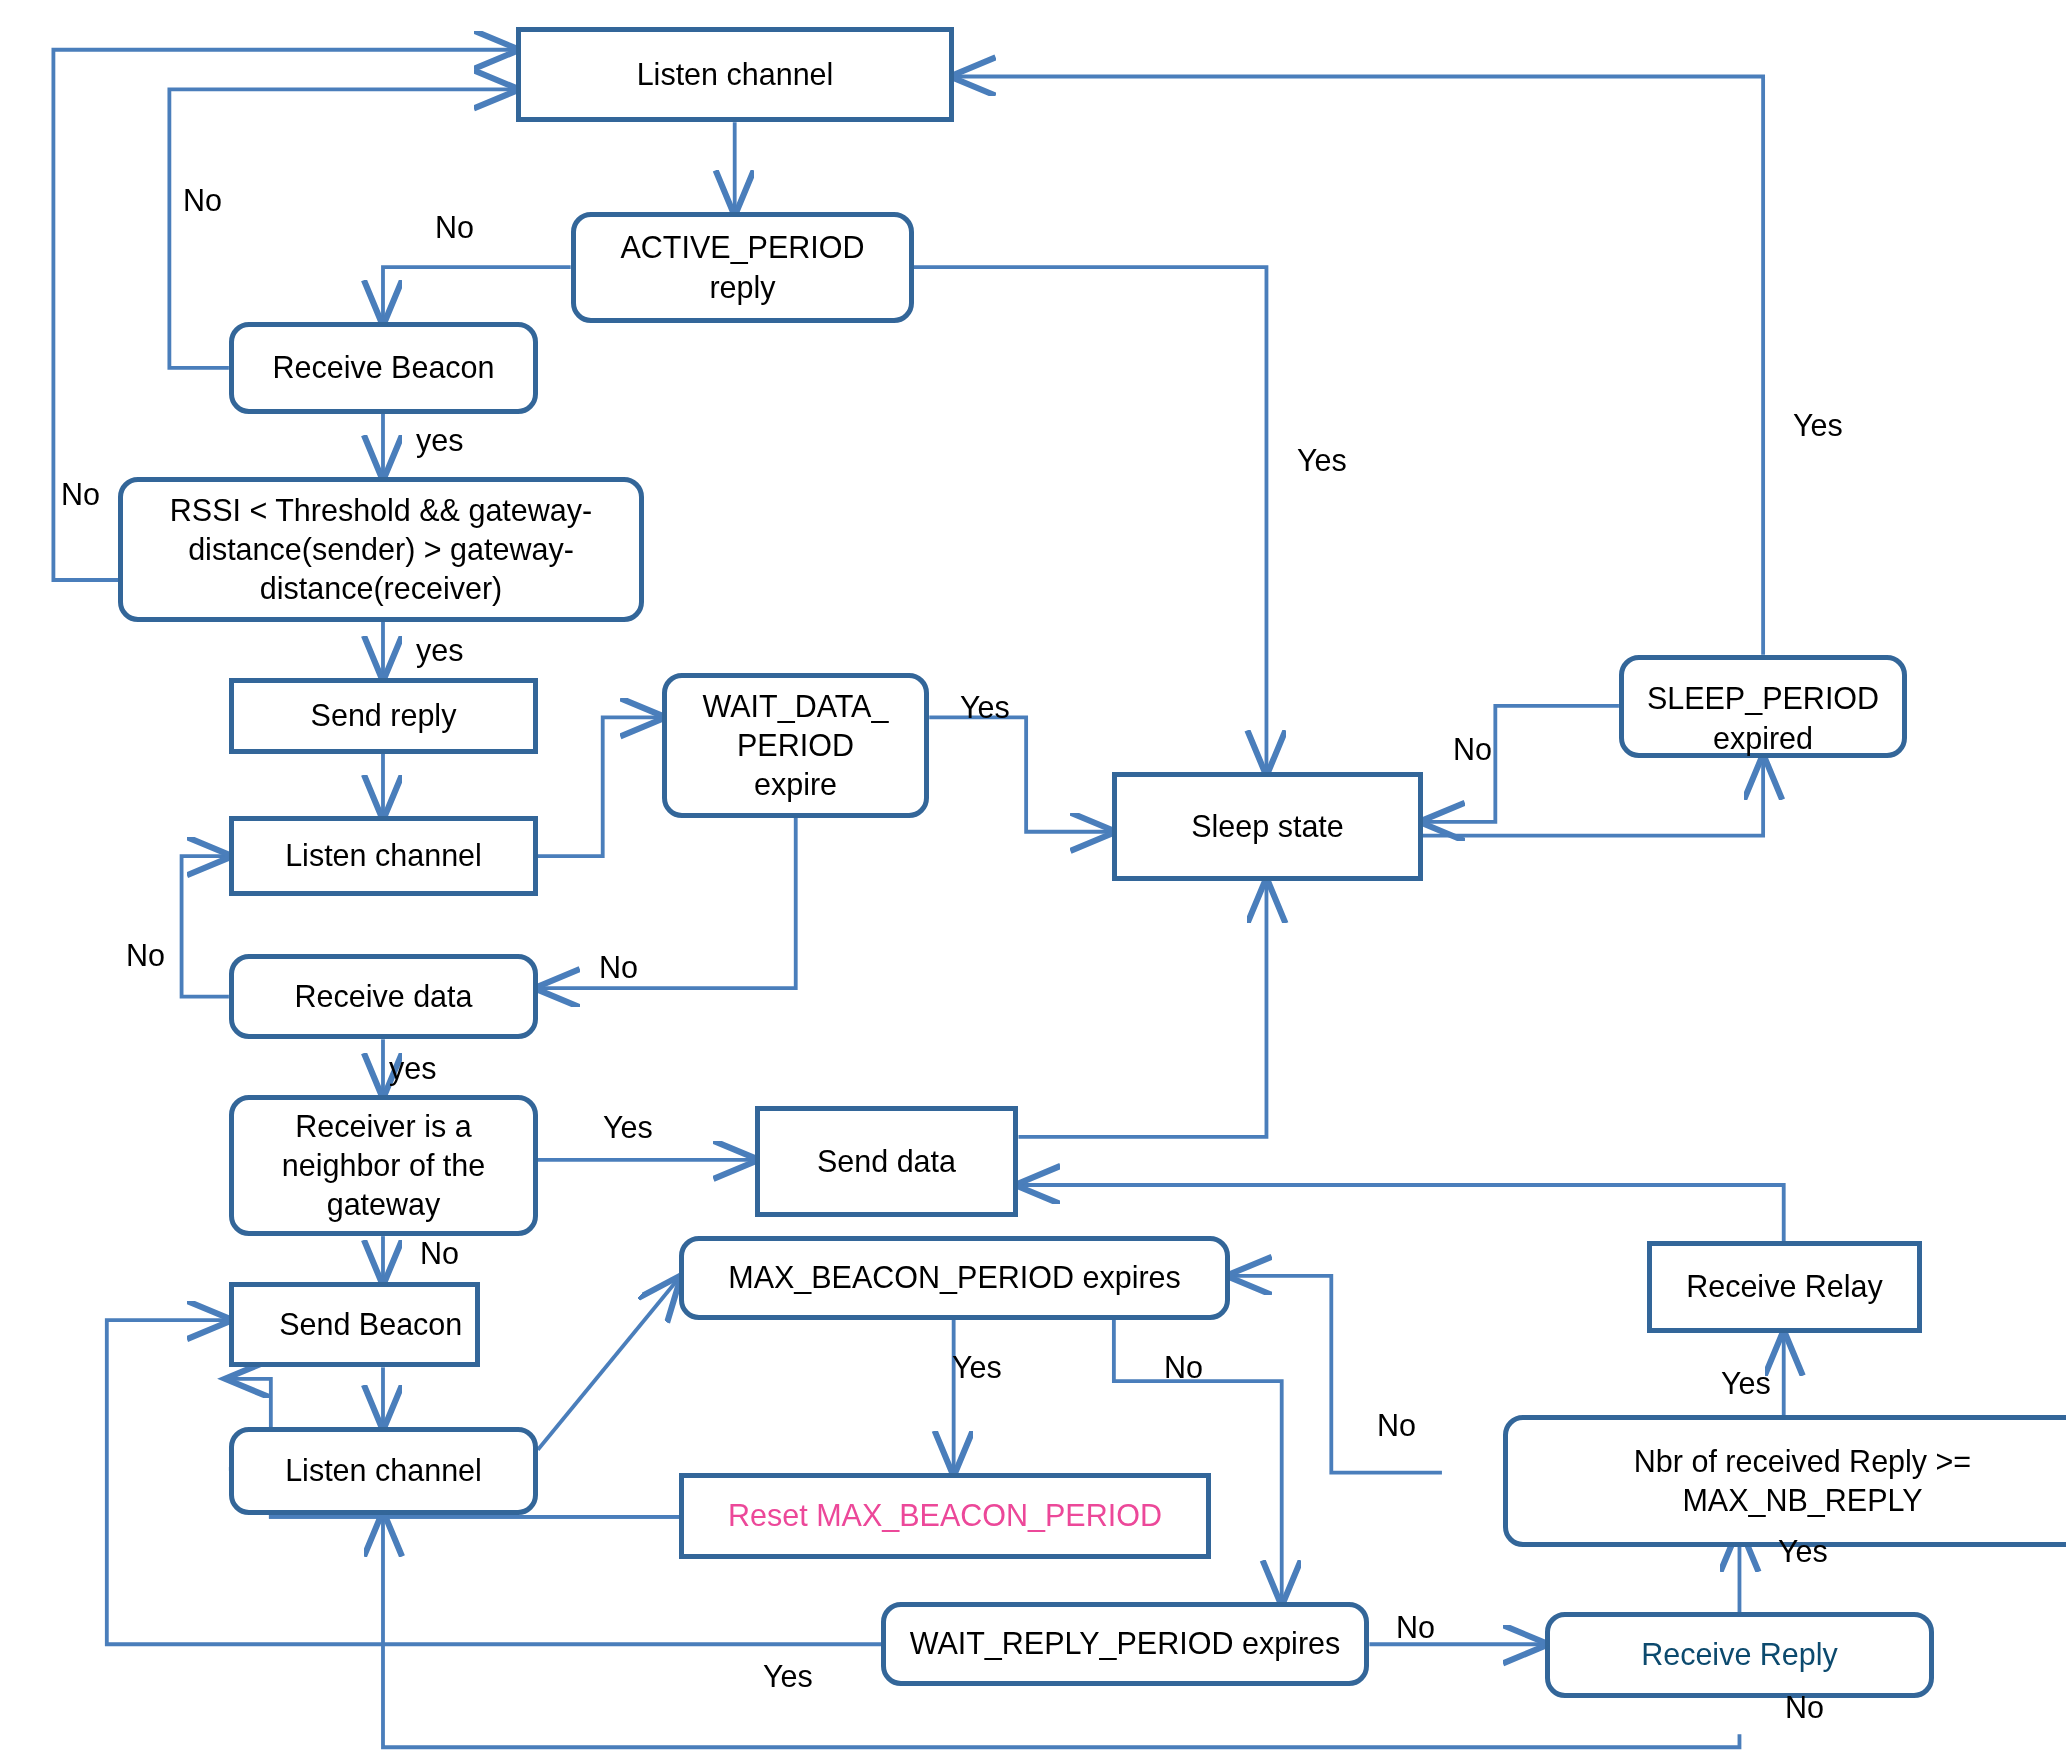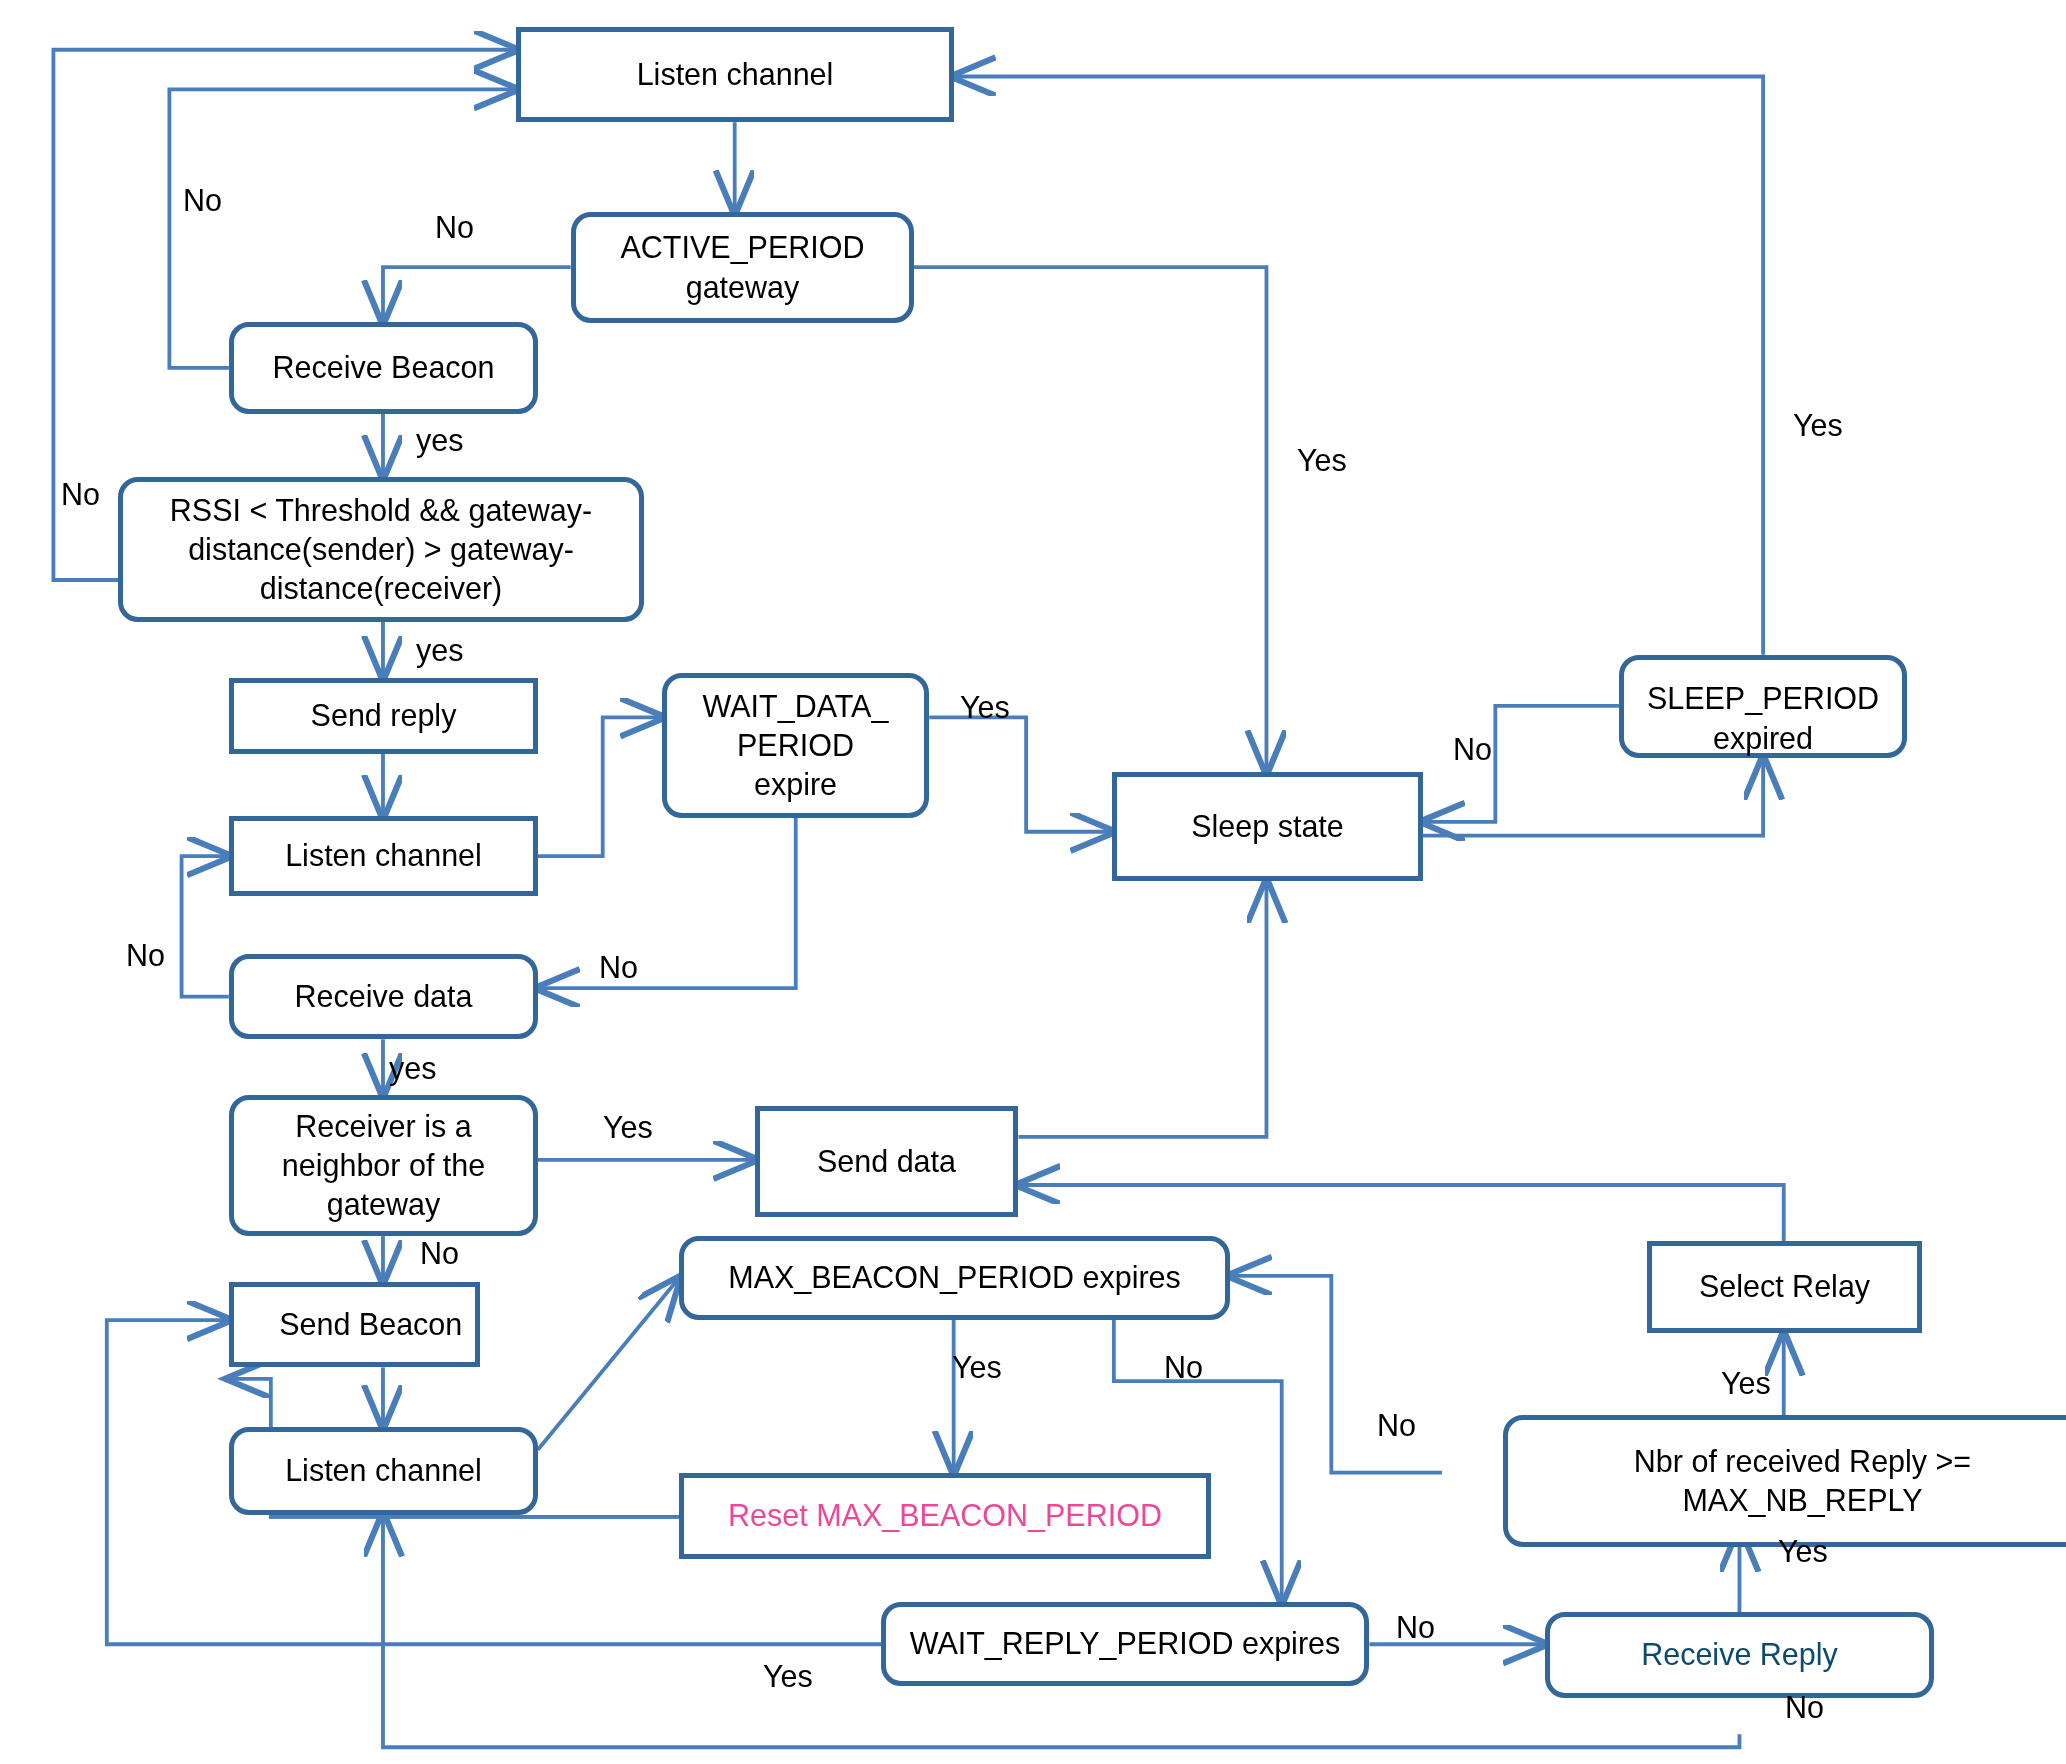--- a/index.html
+++ b/index.html
@@ -124,21 +124,21 @@
 
     </g>
   </svg>
 
   <div id="nodes-layer">
       <div class="node sharp" style="left: 516px; top: 27px; width: 438px; height: 95px; border-color: rgb(51, 102, 153); background: rgb(255, 255, 255); color: rgb(0, 0, 0);">
         <span style="white-space: pre-line;">Listen channel</span>
       </div>
       <div class="node rounded" style="left: 571px; top: 212px; width: 343px; height: 111px; border-color: rgb(51, 102, 153); background: rgb(255, 255, 255); color: rgb(0, 0, 0);">
         <span style="white-space: pre-line;">ACTIVE_PERIOD
-gateway</span>
+reply</span>
       </div>
       <div class="node rounded" style="left: 229px; top: 322px; width: 309px; height: 92px; border-color: rgb(51, 102, 153); background: rgb(255, 255, 255); color: rgb(0, 0, 0); text-align: center;">
         <span style="white-space: pre-line;">Receive Beacon</span>
       </div>
       <div class="node rounded" style="left: 118px; top: 477px; width: 526px; height: 145px; border-color: rgb(51, 102, 153); background: rgb(255, 255, 255); color: rgb(0, 0, 0);">
         <span style="white-space: pre-line;">RSSI &lt; Threshold &amp;&amp; gateway-distance(sender) &gt; gateway-distance(receiver)</span>
       </div>
       <div class="node sharp" style="left: 229px; top: 678px; width: 309px; height: 76px; border-color: rgb(51, 102, 153); background: rgb(255, 255, 255); color: rgb(0, 0, 0);">
         <span style="white-space: pre-line;">Send reply</span>
       </div>
@@ -168,21 +168,21 @@
       <div class="node sharp" style="left: 755px; top: 1106px; width: 263px; height: 111px; border-color: rgb(51, 102, 153); background: rgb(255, 255, 255); color: rgb(0, 0, 0);">
         <span style="white-space: pre-line;">Send data</span>
       </div>
       <div class="node sharp" style="left: 229px; top: 1282px; width: 251px; height: 85px; border-color: rgb(51, 102, 153); background: rgb(255, 255, 255); color: rgb(0, 0, 0); padding-left: 40px;">
         <span style="white-space: pre-line;">Send Beacon</span>
       </div>
       <div class="node rounded" style="left: 679px; top: 1236px; width: 551px; height: 84px; border-color: rgb(51, 102, 153); background: rgb(255, 255, 255); color: rgb(0, 0, 0);">
         <span style="white-space: pre-line;">MAX_BEACON_PERIOD expires</span>
       </div>
       <div class="node sharp" style="left: 1647px; top: 1241px; width: 275px; height: 92px; border-color: rgb(51, 102, 153); background: rgb(255, 255, 255); color: rgb(0, 0, 0);">
-        <span style="white-space: pre-line;">Select Relay</span>
+        <span style="white-space: pre-line;">Receive Relay</span>
       </div>
       <div class="node rounded" style="left: 229px; top: 1427px; width: 309px; height: 88px; border-color: rgb(51, 102, 153); background: rgb(255, 255, 255); color: rgb(0, 0, 0);">
         <span style="white-space: pre-line;">Listen  channel</span>
       </div>
       <div class="node sharp" style="left: 679px; top: 1473px; width: 532px; height: 86px; border-color: rgb(51, 102, 153); background: rgb(255, 255, 255); color: #ec4899;">
         <span style="white-space: pre-line;">Reset MAX_BEACON_PERIOD</span>
       </div>
       <div class="node rounded" style="left: 1503px; top: 1415px; width: 599px; height: 132px; border-color: rgb(51, 102, 153); background: rgb(255, 255, 255); color: rgb(0, 0, 0);">
         <span style="white-space: pre-line;">Nbr of received Reply &gt;=
 MAX_NB_REPLY</span>

